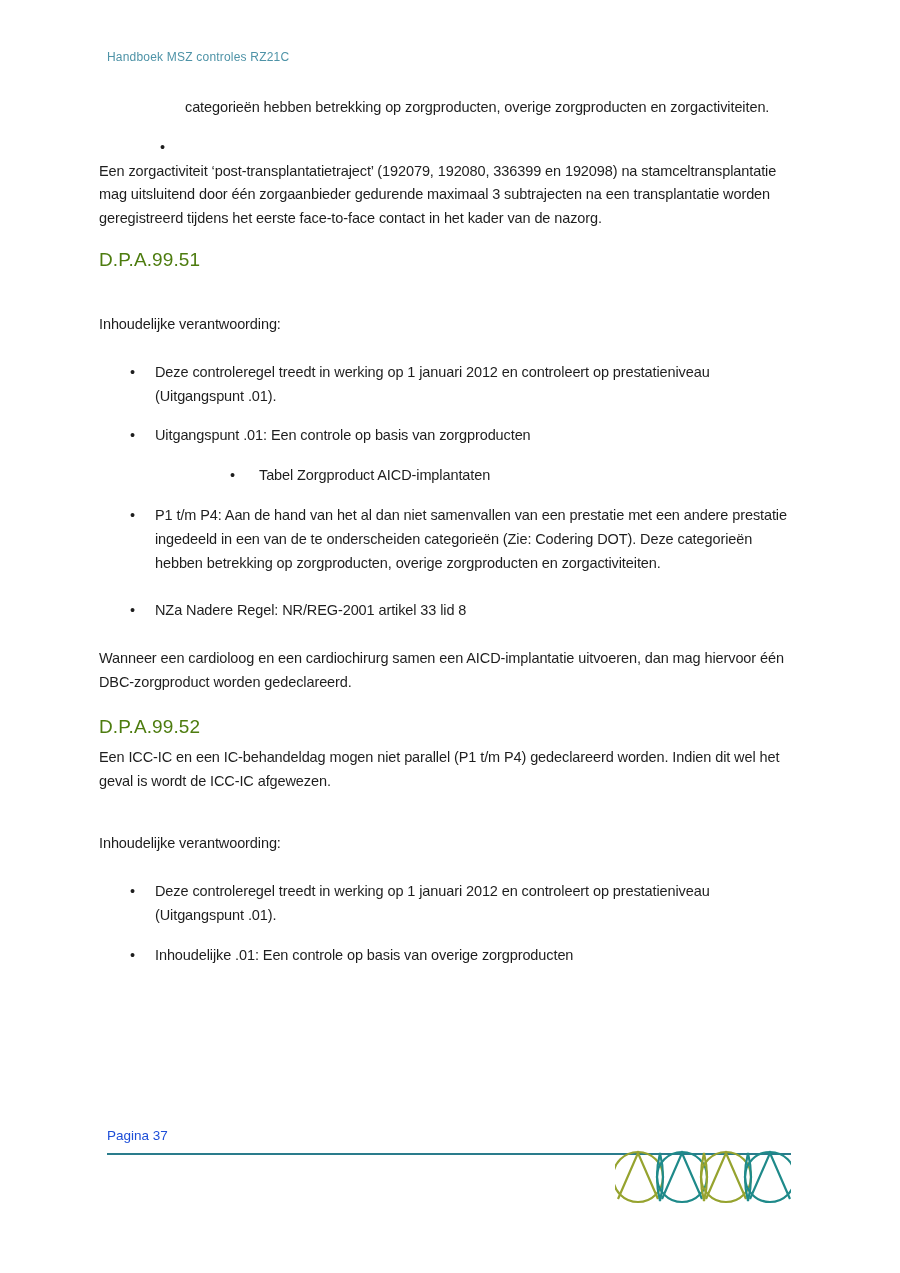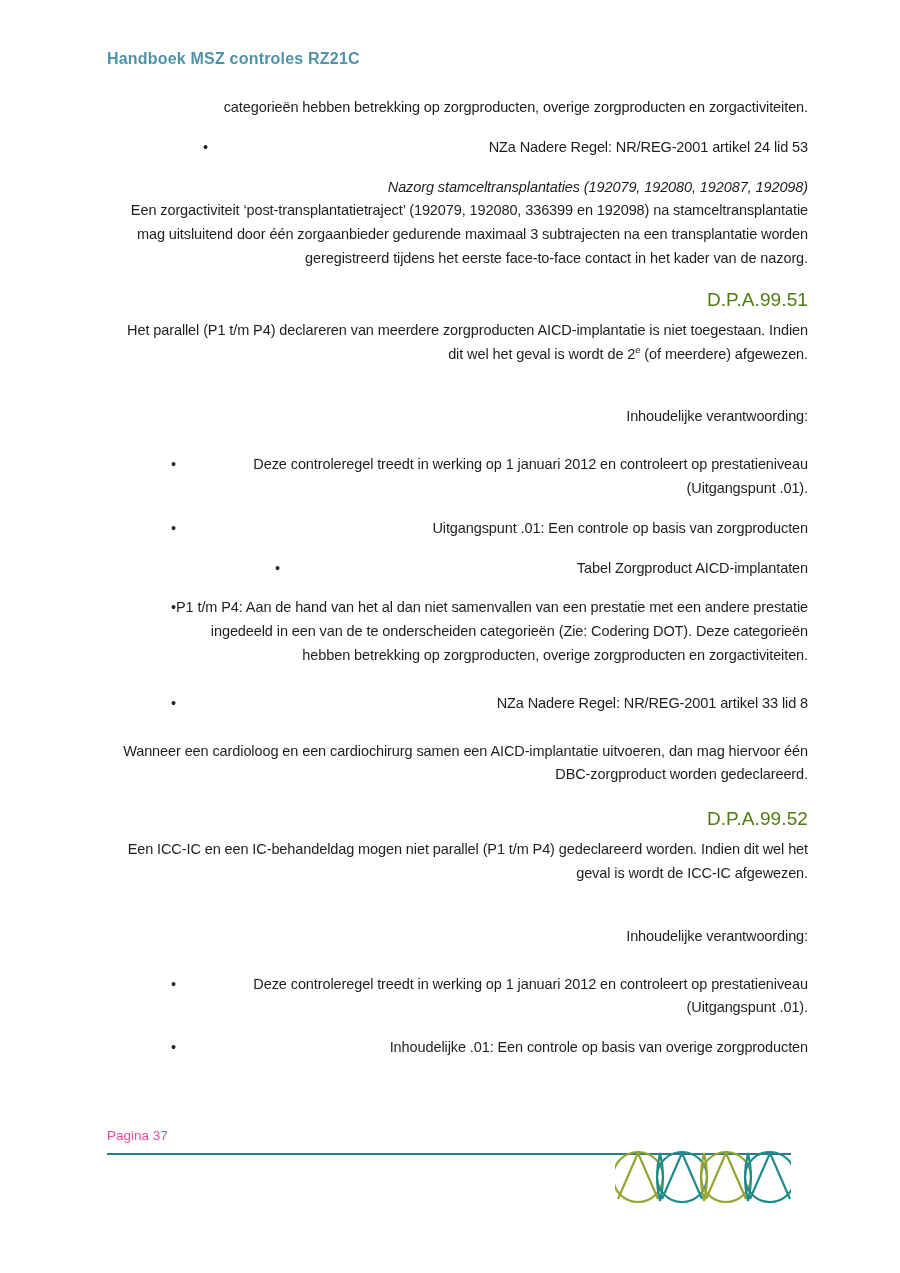--- a/index.html
+++ b/index.html
@@ -5,26 +5,26 @@
   html,body{margin:0;padding:0;background:#ffffff;}
   body{
     width:900px;height:1273px;
     font-family:"Liberation Sans","DejaVu Sans",sans-serif;
     color:#1e1e1e;
   }
   .page{position:relative;width:900px;height:1273px;background:#ffffff;overflow:hidden;}
 
   .doc-header{
     position:absolute;left:107px;top:50px;
-    font-size:16px;color:#4e93a7;letter-spacing:0.2px;font-weight:bold;
+    font-size:12px;color:#4e93a7;letter-spacing:0.2px;
   }
 
   .content{
-    position:absolute;left:120px;top:96px;width:688px;
-    font-size:14.5px;line-height:23.8px;letter-spacing:-0.1px;text-align:right;
+    position:absolute;left:99px;top:96px;width:688px;
+    font-size:14.5px;line-height:23.8px;letter-spacing:-0.1px;
   }
   .para{margin:0;}
   .para.top-indent{margin-left:86px;}
   .italic-head{font-style:italic;margin-top:16px;}
   .h2{font-size:19px;line-height:28px;letter-spacing:0.1px;color:#4d7c0f;}
   .h2.first{margin-top:15px;}
   .h2.second{margin-top:18px;}
   .after-h2{margin-top:5px;}
   .label{margin-top:39px;}
   sup{font-size:9.5px;vertical-align:super;line-height:0;}
@@ -36,21 +36,21 @@
   .bullet.l1{padding-left:31px;}
   .bullet.l1 .dot{width:25px;}
   .bullet.l2{padding-left:131px;}
   .bullet.l2 .dot{width:29px;}
   .mt16{margin-top:16px;}
   .mt24{margin-top:24px;}
   .bullet .btext{flex:1 1 auto;}
 
   .footer-page{
     position:absolute;left:107px;top:1128px;
-    font-size:13.5px;color:#ec4899;
+    font-size:13.5px;color:#1d4ed8;
   }
   .footer-rule{
     position:absolute;left:107px;top:1153px;width:684px;height:2px;
     background:#2a7c8c;
   }
   .logo{
     position:absolute;left:615px;top:1149px;width:176px;height:58px;
   }
 </style>
 </head>
@@ -59,29 +59,26 @@
 <div class="page">
 
   <div class="doc-header">Handboek MSZ controles RZ21C</div>
 
   <div class="content">
 
     <p class="para top-indent">categorieën hebben betrekking op zorgproducten, overige zorgproducten en zorgactiviteiten.</p>
 
     <div class="bullet l-top mt16">
       <span class="dot">•</span>
-      <span class="btext">NZa Nadere Regel: NR/REG-2001 artikel 24 lid 53</span>
     </div>
 
-    <p class="para italic-head">Nazorg stamceltransplantaties (192079, 192080, 192087, 192098)</p>
     <p class="para">Een zorgactiviteit ‘post-transplantatietraject’ (192079, 192080, 336399 en 192098) na stamceltransplantatie mag uitsluitend door één zorgaanbieder gedurende maximaal 3 subtrajecten na een transplantatie worden geregistreerd tijdens het eerste face-to-face contact in het kader van de nazorg.</p>
 
     <div class="h2 first">D.P.A.99.51</div>
 
-    <p class="para after-h2"><span>Het parallel (P1 t/m P4) declareren van meerdere zorgproducten AICD-implantatie is niet toegestaan. Indien dit wel het geval is wordt de 2</span><sup>e</sup><span> (of meerdere) afgewezen.</span></p>
 
     <p class="para label">Inhoudelijke verantwoording:</p>
 
     <div class="bullet l1 mt24">
       <span class="dot">•</span>
       <span class="btext">Deze controleregel treedt in werking op 1 januari 2012 en controleert op prestatieniveau (Uitgangspunt .01).</span>
     </div>
 
     <div class="bullet l1 mt16">
       <span class="dot">•</span>

